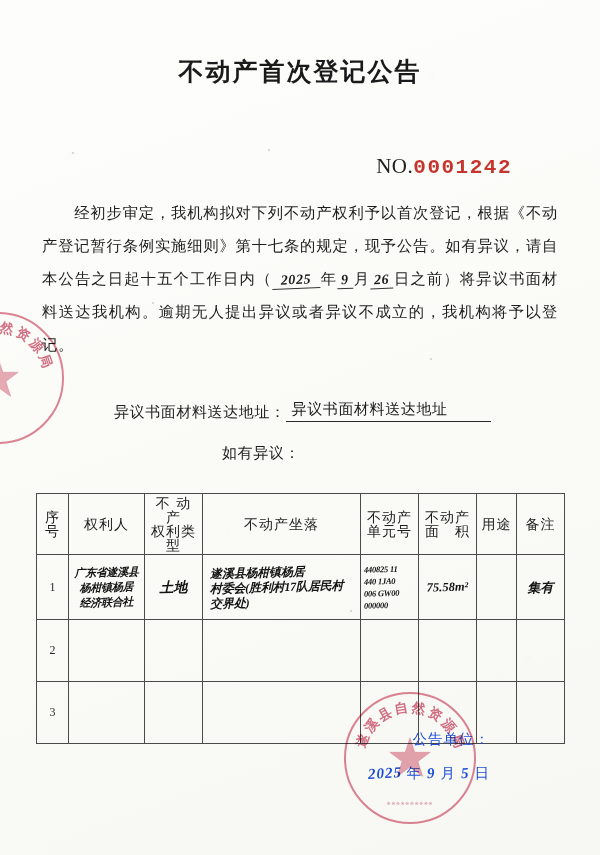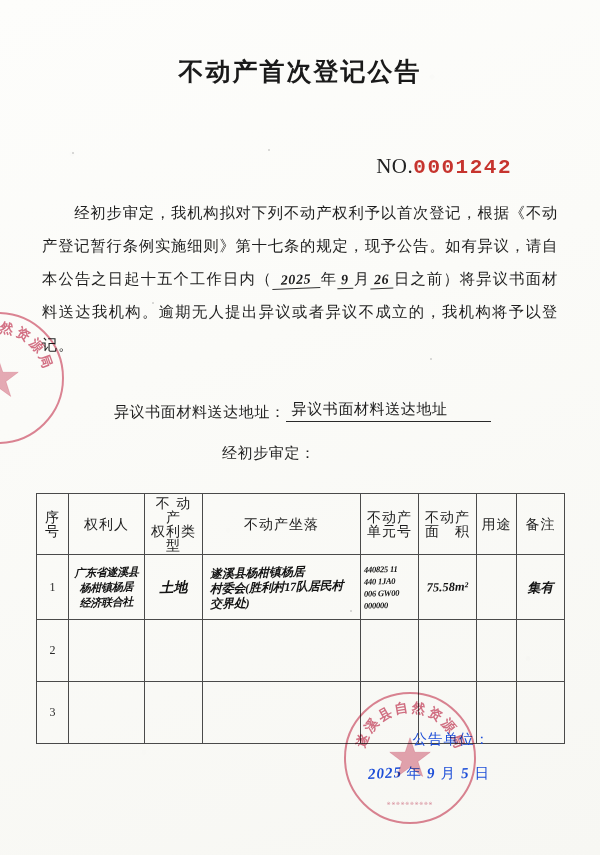--- a/index.html
+++ b/index.html
@@ -292,21 +292,21 @@
   <div class="body-text">
     <span class="indent"></span><span>经初步审定，我机构拟对下列不动产权利予以首次登记，根据《不动产登记暂行条例实施细则》第十七条的规定，现予公告。如有异议，请自本公告之日起十五个工作日内（</span><span class="hand-fill wide">2025</span><span>年</span><span class="hand-fill">9</span><span>月</span><span class="hand-fill">26</span><span>日之前</span><span>）将异议书面材料送达我机构。逾期无人提出异议或者异议不成立的，我机构将予以登记。</span>
   </div>
 
   <div class="field-line addr">
     <span class="field-label">异议书面材料送达地址：</span>
     <span class="field-value addr-val">异议书面材料送达地址</span>
   </div>
 
   <div class="field-line tel">
-    <span class="field-label">经初步审定：</span>
+    <span class="field-label">如有异议：</span>
   </div>
 
   <div class="table-wrap">
     <table class="reg">
       <colgroup>
         <col style="width:32px">
         <col style="width:76px">
         <col style="width:58px">
         <col style="width:158px">
         <col style="width:58px">

